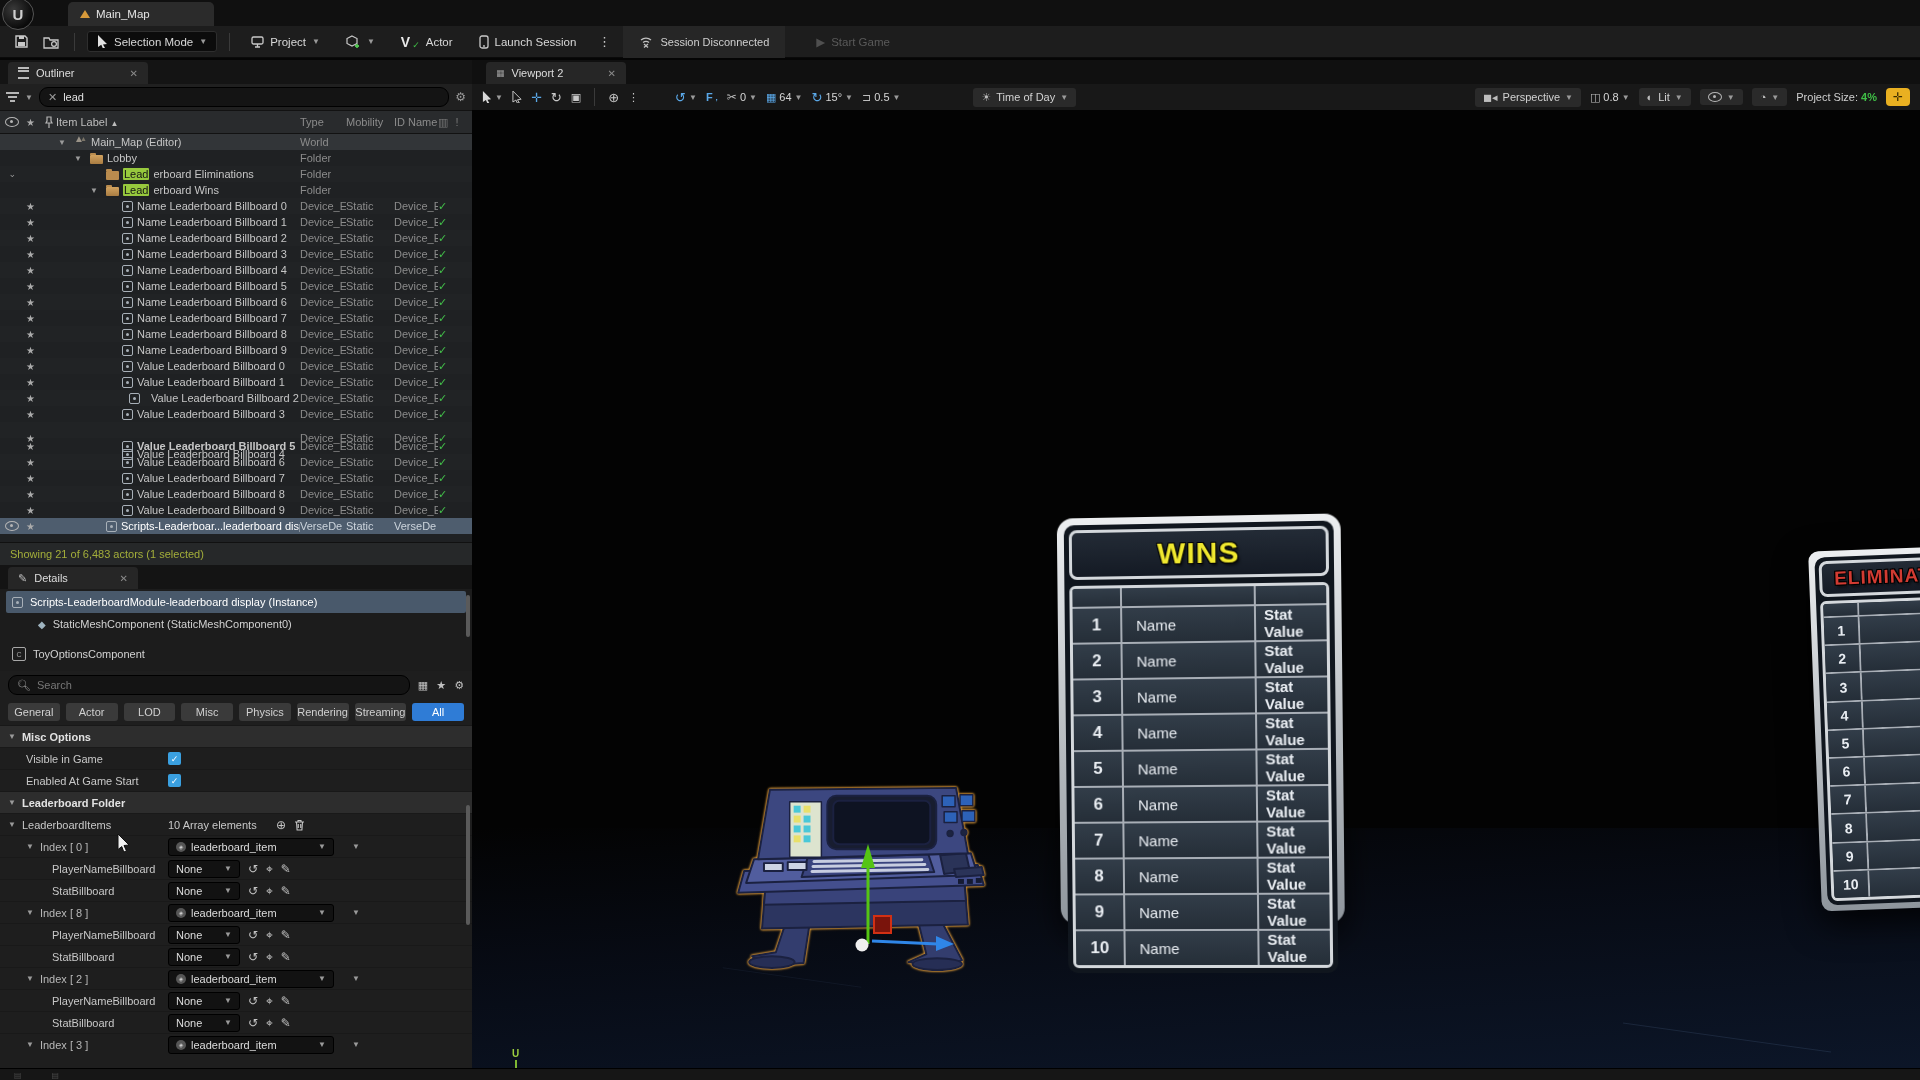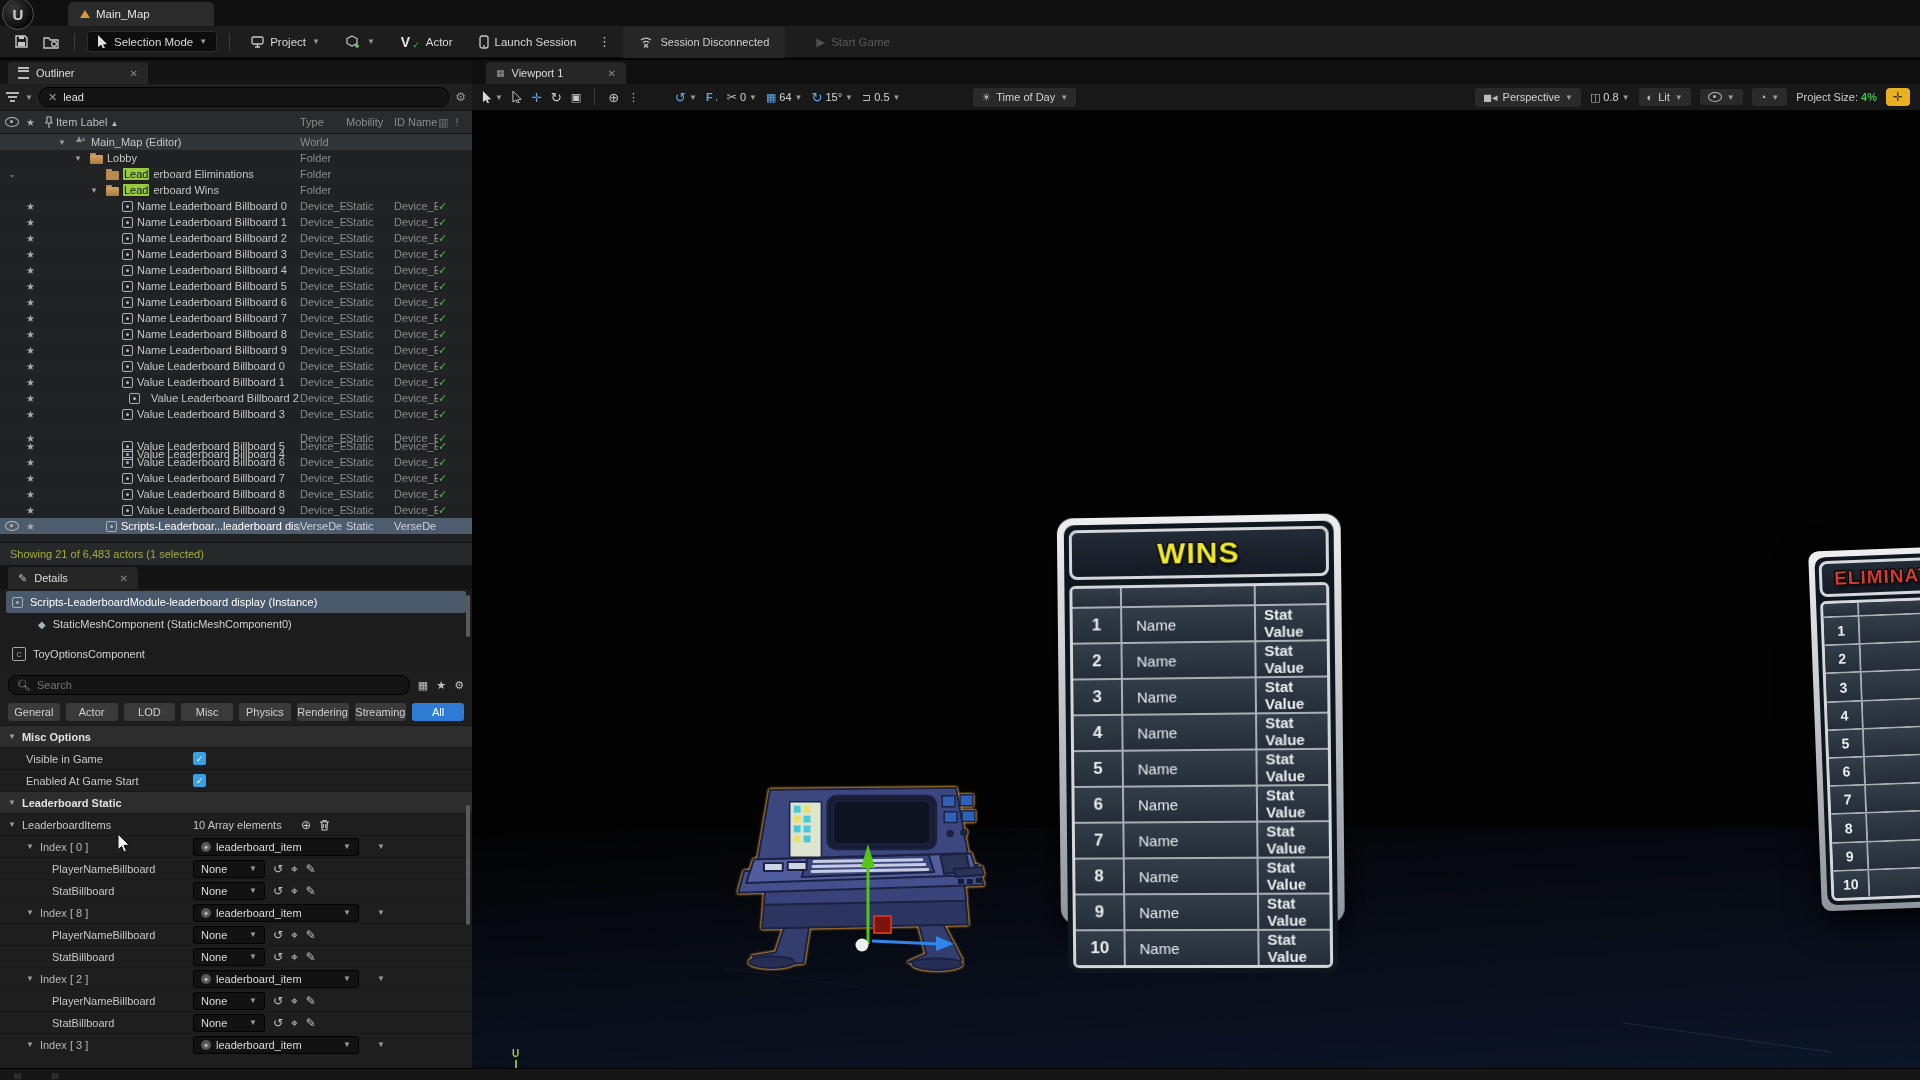--- a/index.html
+++ b/index.html
@@ -79,21 +79,21 @@
   .cube{color:#9fb4c0;font-size:10px;}
   .toyic{width:12px;height:12px;border:1px solid #a8a8a8;border-radius:2px;font-size:7px;display:flex;align-items:center;justify-content:center;color:#a8a8a8;}
   .scrollthumb{position:absolute;right:2px;width:4px;border-radius:2px;background:#5a5a5a;}
   .d-search{height:28px;display:flex;align-items:center;gap:8px;padding:0 8px;}
   .d-srch{flex:1;height:18px;background:#141414;border:1px solid #000;border-radius:9px;display:flex;align-items:center;gap:6px;padding:0 8px;color:#777;}
   .chips{height:26px;display:flex;align-items:center;gap:6px;padding:0 8px;}
   .chip{background:#3a3a3a;border-radius:3px;padding:3px 0;text-align:center;color:#d0d0d0;flex:1;}
   .chip.active{background:#2f7cd6;color:#fff;}
   .sect{height:21px;background:#2d2d2d;display:flex;align-items:center;gap:6px;padding-left:8px;color:#e2e2e2;font-weight:700;border-top:1px solid #181818;}
   .prow{height:21px;display:flex;align-items:center;border-top:1px solid #191919;color:#c8c8c8;}
-  .plabel{width:193px;box-sizing:border-box;display:flex;align-items:center;gap:6px;overflow:hidden;white-space:nowrap;}
+  .plabel{width:168px;box-sizing:border-box;display:flex;align-items:center;gap:6px;overflow:hidden;white-space:nowrap;}
   .pval{flex:1;display:flex;align-items:center;gap:8px;}
   .checkbox{width:13px;height:13px;background:#3aa0e0;border-radius:2px;color:#fff;font-size:9px;display:flex;align-items:center;justify-content:center;}
   .pill{background:#121212;border:1px solid #000;border-radius:3px;height:16px;display:flex;align-items:center;gap:5px;padding:0 7px;color:#dcdcdc;}
   .item-circle{width:10px;height:10px;border-radius:50%;background:#565656;display:flex;align-items:center;justify-content:center;font-size:6px;color:#ccc;}
   .icbtn{color:#c4c4c4;font-size:12px;line-height:1;}
   .caret{color:#9a9a9a;font-size:8px;}
   
   #viewport{position:absolute;left:472px;top:60px;width:1448px;height:1008px;background:#040404;overflow:hidden;}
   .vp-tabrow{height:24px;background:#101010;display:flex;align-items:flex-end;}
   .vp-toolbar{height:26px;background:#181818;border-bottom:1px solid #000;display:flex;align-items:center;gap:9px;padding:0 10px;color:#c8c8c8;}
@@ -648,21 +648,21 @@
         <div class="o-row">
           <span class="gutter">
             <span class="slot">
               
             </span>
             <span class="slot">
               <span class="star">★</span>
             </span>
             <span class="slot"></span>
           </span>
-          <span class="lbl-cell" style="padding-left: 50px;">
+          <span class="lbl-cell" style="padding-left: 50px; font-weight: bold;">
             <span class="arrow" style="visibility: hidden;">▼</span>
             <span class="tree-ic ic-device"></span>
             <span>Value Leaderboard Billboard 5</span>
           </span>
           <span class="ocol">Device_E</span>
           <span class="ocol">Static</span>
           <span class="ocol">Device_E</span>
           <span class="chk">✓</span>
         </div>
 
@@ -878,21 +878,21 @@
           <span class="plabel" style="padding-left:26px;">
             <span>Enabled At Game Start</span>
           </span>
           <span class="pval">
             <span class="checkbox">✓</span>
           </span>
         </div>
       </div>
     <div class="sect">
       <span class="caret">▼</span>
-        <span>Leaderboard Static</span>
+        <span>Leaderboard Folder</span>
     </div>
     <div class="prow">
       <span class="plabel" style="padding-left:8px;">
         <span class="caret">▼</span>
         <span>LeaderboardItems</span>
       </span>
       <span class="pval">
         <span style="width:100px;">10 Array elements</span>
         <span class="icbtn">⊕</span>
         <svg width="11" height="12" viewBox="0 0 11 12">
@@ -1062,21 +1062,21 @@
 
         </div>
       </div>
     <div class="scrollthumb" style="top:240px;height:120px;right:2px;"></div>
   </div>
 
   <div id="viewport">
     <div class="vp-tabrow">
       <div class="panel-tab" style="min-width:120px;margin-left:14px;">
         <span style="color:#9a9a9a;font-size:9px;">▦</span>
-        <span>Viewport 1</span>
+        <span>Viewport 2</span>
         <span class="tab-x">✕</span>
       </div>
     </div>
     <div class="vp-toolbar">
       <span class="vt">
         <svg width="10" height="12" viewBox="0 0 11 13">
             <path d="M1 0 L10 9 L6 9.5 L8 13 L5.7 13 L4.3 9.8 L1 12 Z" fill="#d8d8d8"></path>
           </svg>
         <span class="caret">▼</span>
         </span>

